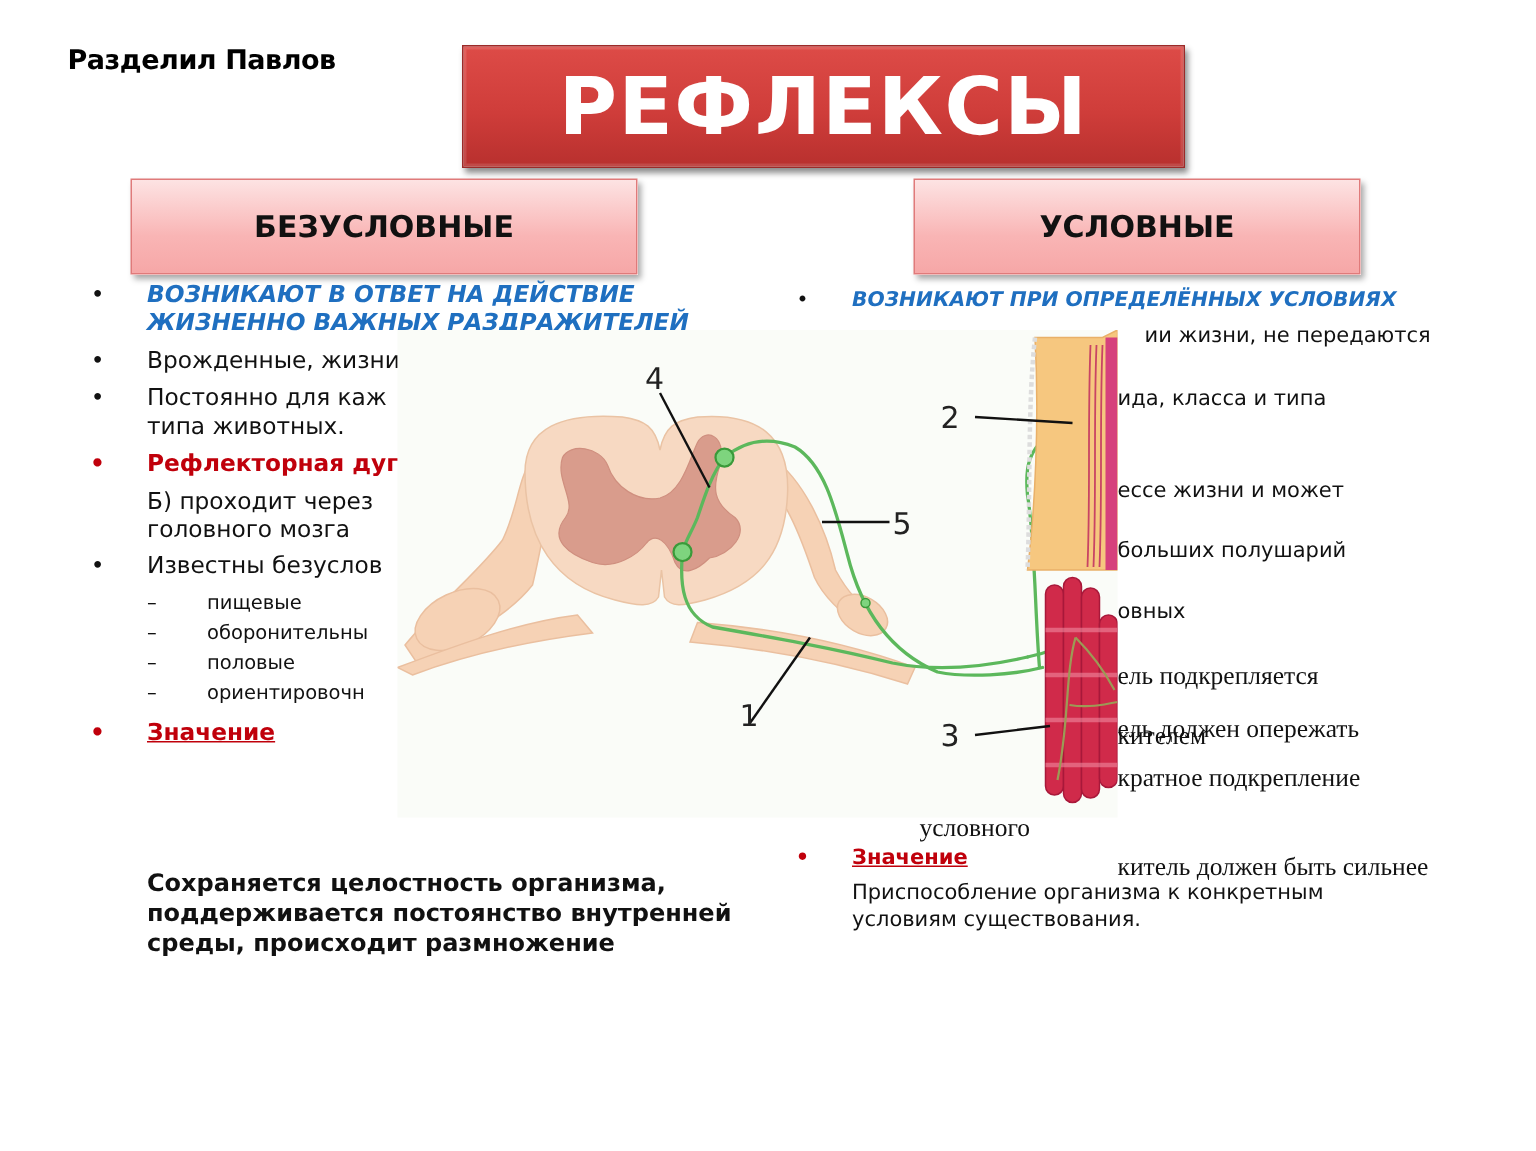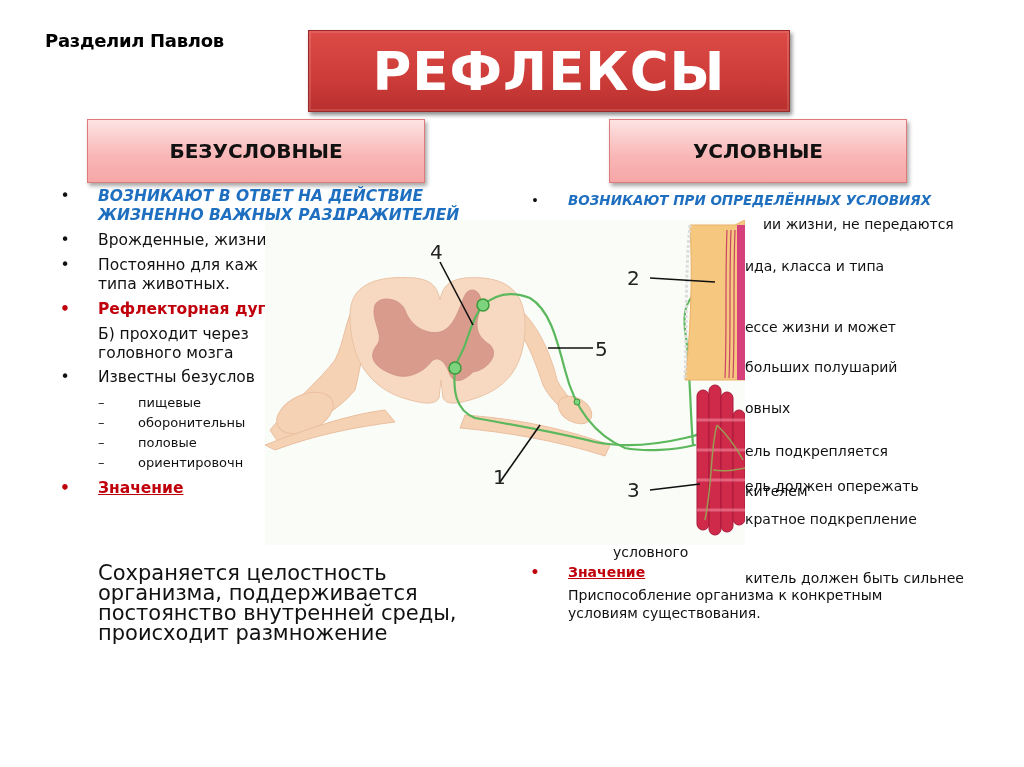--- a/index.html
+++ b/index.html
@@ -44,30 +44,30 @@
     .blue { color: #1f6fc0; font-style: italic; font-weight: bold; }
     .red { color: #c0000b; font-weight: bold; }
     .red-u { color: #c0000b; font-weight: bold; text-decoration: underline; }
     .dash-item { position: relative; padding-left: 40px; margin-left: 40px; font-size: 13px; line-height: 20px; }
     .dash-item .bullet { position: absolute; left: 0; top: 0; }
     .para { padding-left: 40px; margin-bottom: 5px; }
 
     .col-right .item { margin-bottom: 6px; }
 
     .frag { position: absolute; font-size: 14px; color: #111; white-space: nowrap; }
-    .frag.small { font-size: 14px; line-height: 14px; }
+    .frag.small { font-size: 17px; line-height: 14px; font-family: Liberation Serif, serif; }
 
     .diagram {
       left: 265px; top: 220px; width: 480px; height: 325px;
       background: #fafcf8;
     }
     .diagram svg { display: block; }
     .dlabel { position: absolute; font-size: 20px; color: #222; font-family: "DejaVu Sans", sans-serif; }
 
-    .bottom-left { left: 98px; top: 563px; width: 400px; font-size: 21px; line-height: 20px; }
+    .bottom-left { left: 98px; top: 579px; width: 400px; font-size: 16px; line-height: 20px; font-weight: bold; }
     .bottom-right { left: 568px; top: 586px; width: 380px; font-size: 14px; line-height: 18px; }
   </style>
 </head>
 <body>
 
 <div class="abs author">Разделил Павлов</div>
 <div class="abs main-title">РЕФЛЕКСЫ</div>
 
 <div class="abs sub-box sub-left">БЕЗУСЛОВНЫЕ</div>
 <div class="abs sub-box sub-right">УСЛОВНЫЕ</div>

